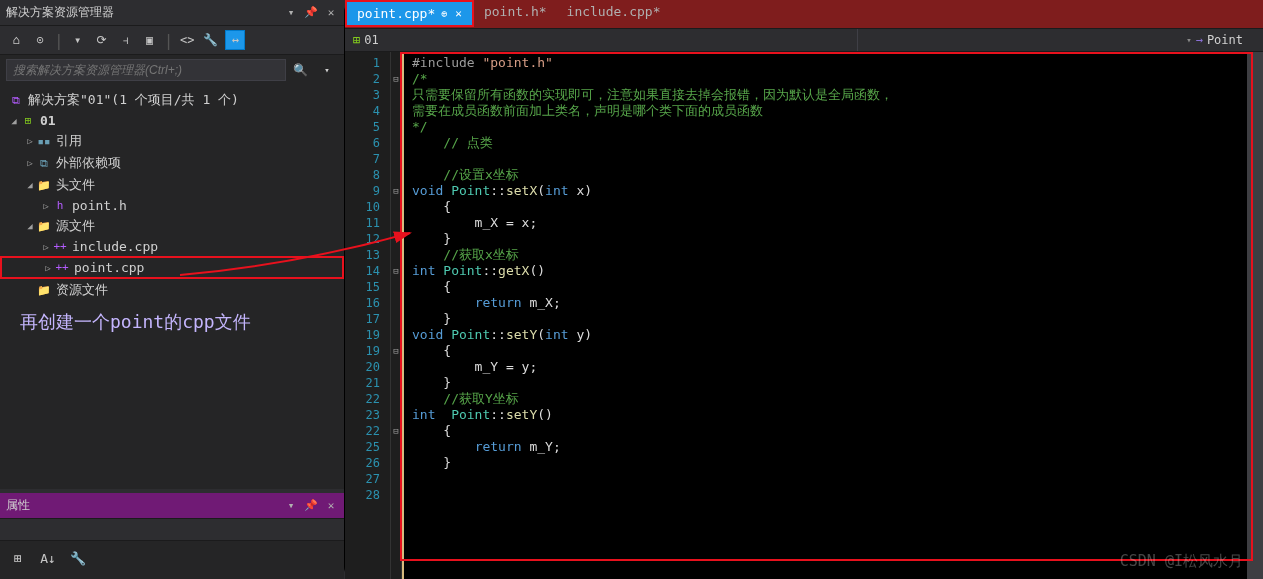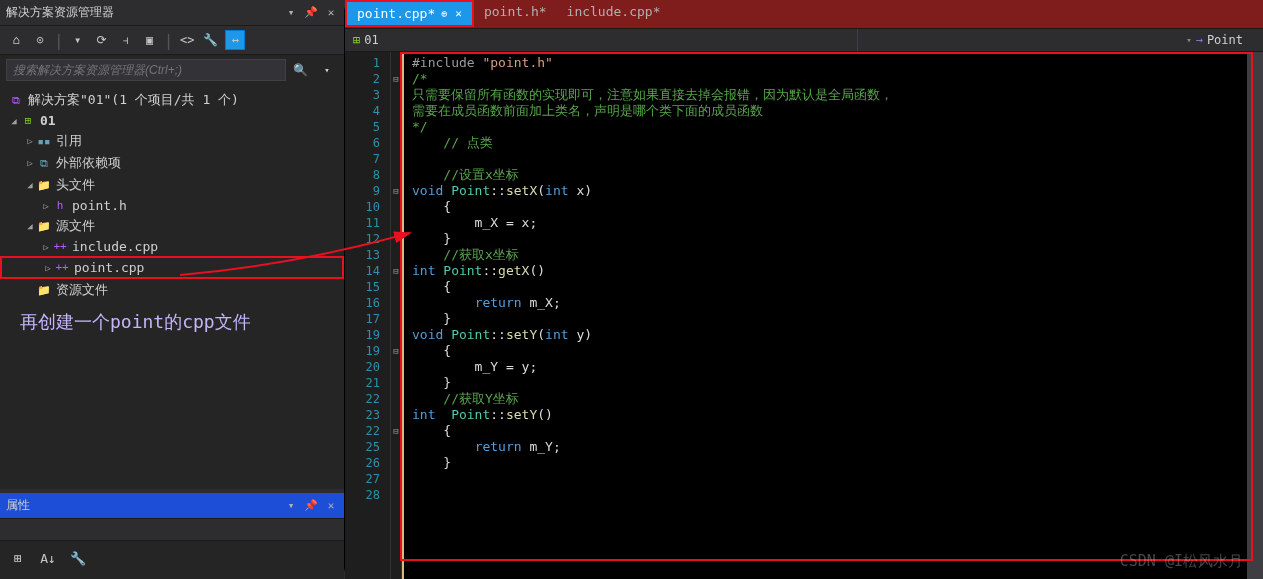--- a/index.html
+++ b/index.html
@@ -32,21 +32,21 @@
 .ticon.ref { color: #6a9fb5; }
 .ticon.ext { color: #6a9fb5; }
 .ticon.folder { color: #d7ba7d; }
 .ticon.h { color: #b45cff; }
 .ticon.cpp { color: #b45cff; }
 
 .annotation-text { position: absolute; left: 20px; top: 310px; color: #c4b5fd; font-size: 18px; font-weight: 500; }
 .annotation-arrow { position: absolute; left: 175px; top: 225px; }
 
 .props-panel { height: 90px; background: #252526; border-top: 4px solid #2d2d30; }
-.props-header { display: flex; justify-content: space-between; align-items: center; padding: 4px 6px; background: #1d4ed8; border-bottom: 1px solid #1b1b1c; }
+.props-header { display: flex; justify-content: space-between; align-items: center; padding: 4px 6px; background: #701a75; border-bottom: 1px solid #1b1b1c; }
 .props-title { color: #d0d0d0; font-size: 12px; }
 .props-filter { padding: 4px 6px; background: #2d2d30; border-bottom: 1px solid #1b1b1c; height: 22px; }
 .props-tools { display: flex; gap: 6px; padding: 6px; }
 .pt-btn { width: 24px; height: 22px; display: flex; align-items: center; justify-content: center; color: #c5c5c5; font-size: 13px; }
 
 
 .right-panel { flex: 1; display: flex; flex-direction: column; background: #1e1e1e; }
 .tabs-row { display: flex; align-items: flex-start; background: #7f1d1d; height: 28px; }
 .tab { display: flex; align-items: center; padding: 4px 10px; font-size: 13px; color: #b0b0b0; position: relative; }
 .tab.active { background: #1c97ea; color: #fff; }

